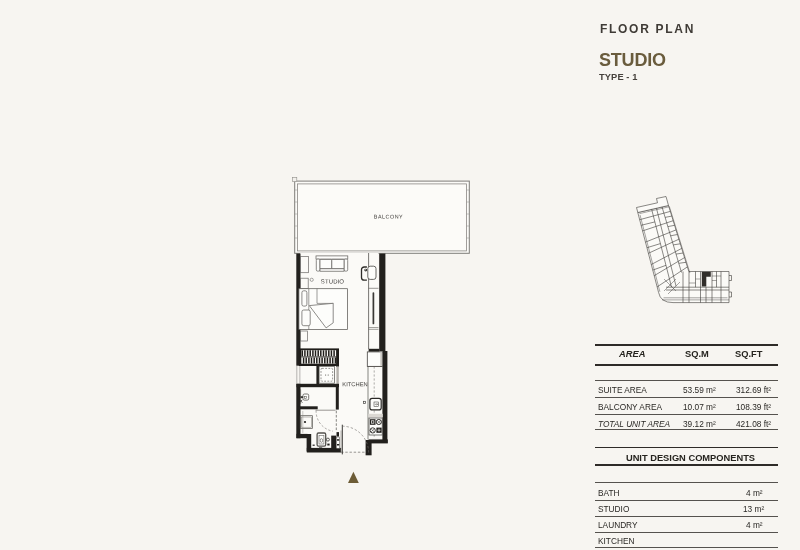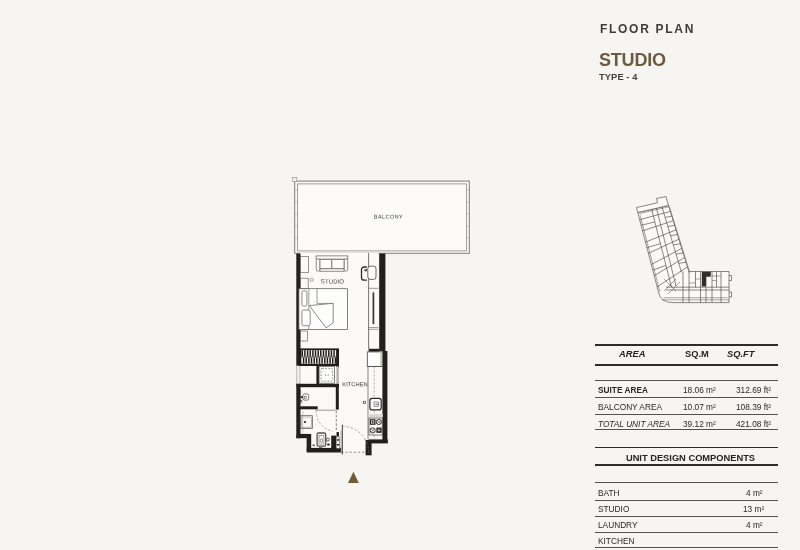--- a/index.html
+++ b/index.html
@@ -270,33 +270,33 @@
 
   <g>
     <path d="M 701.8,271.8 l 9,0 l 0,5 l -4.5,0 l 0,9.7 l -4.5,0 Z" fill="#312e2a"></path>
   </g>
 </svg>
 
 <div class="abs" style="left:600px;top:21.5px;font-size:12px;font-weight:bold;letter-spacing:1.7px;color:#3f3b36;">FLOOR PLAN</div>
 
 <div class="abs" style="left:599px;top:49.5px;font-size:18px;font-weight:bold;letter-spacing:-0.2px;color:#6a5c3d;">STUDIO</div>
 
-<div class="abs" style="left:599px;top:71.5px;font-size:9.3px;font-weight:bold;letter-spacing:0.1px;color:#46413c;">TYPE - 4</div>
+<div class="abs" style="left:599px;top:71.5px;font-size:9.3px;font-weight:bold;letter-spacing:0.1px;color:#46413c;">TYPE - 1</div>
 
 <div class="abs" style="left:595px;top:343.9px;width:183px;height:1.7px;background:#2e2b28;"></div>
 <div class="abs" style="left:595px;top:349px;width:183px;font-size:9.3px;font-weight:bold;color:#26241f;">
   <span class="abs" style="left:24px;font-style:italic;">AREA</span>
   <span class="abs" style="left:90px;">SQ.M</span>
-  <span class="abs" style="left:132px;font-style:italic;">SQ.FT</span>
+  <span class="abs" style="left:140px;">SQ.FT</span>
 </div>
 <div class="abs" style="left:595px;top:364.3px;width:183px;height:1.7px;background:#2e2b28;"></div>
 <div class="abs" style="left:595px;top:379.9px;width:183px;height:0.9px;background:#55524e;"></div>
 <div class="abs" style="left:595px;top:385px;width:183px;font-size:8.3px;color:#2a2825;">
-  <span class="abs" style="left:3px;font-weight:bold;">SUITE AREA</span>
-  <span class="abs" style="left:88px;">18.06 m²</span>
+  <span class="abs" style="left:3px;">SUITE AREA</span>
+  <span class="abs" style="left:88px;">53.59 m²</span>
   <span class="abs" style="left:141px;">312.69 ft²</span>
 </div>
 <div class="abs" style="left:595px;top:396.9px;width:183px;height:0.9px;background:#55524e;"></div>
 <div class="abs" style="left:595px;top:402px;width:183px;font-size:8.3px;color:#2a2825;">
   <span class="abs" style="left:3px;">BALCONY AREA</span>
   <span class="abs" style="left:88px;">10.07 m²</span>
   <span class="abs" style="left:141px;">108.39 ft²</span>
 </div>
 <div class="abs" style="left:595px;top:414.2px;width:183px;height:0.9px;background:#55524e;"></div>
 <div class="abs" style="left:595px;top:418.5px;width:183px;font-size:8.3px;color:#2a2825;">

